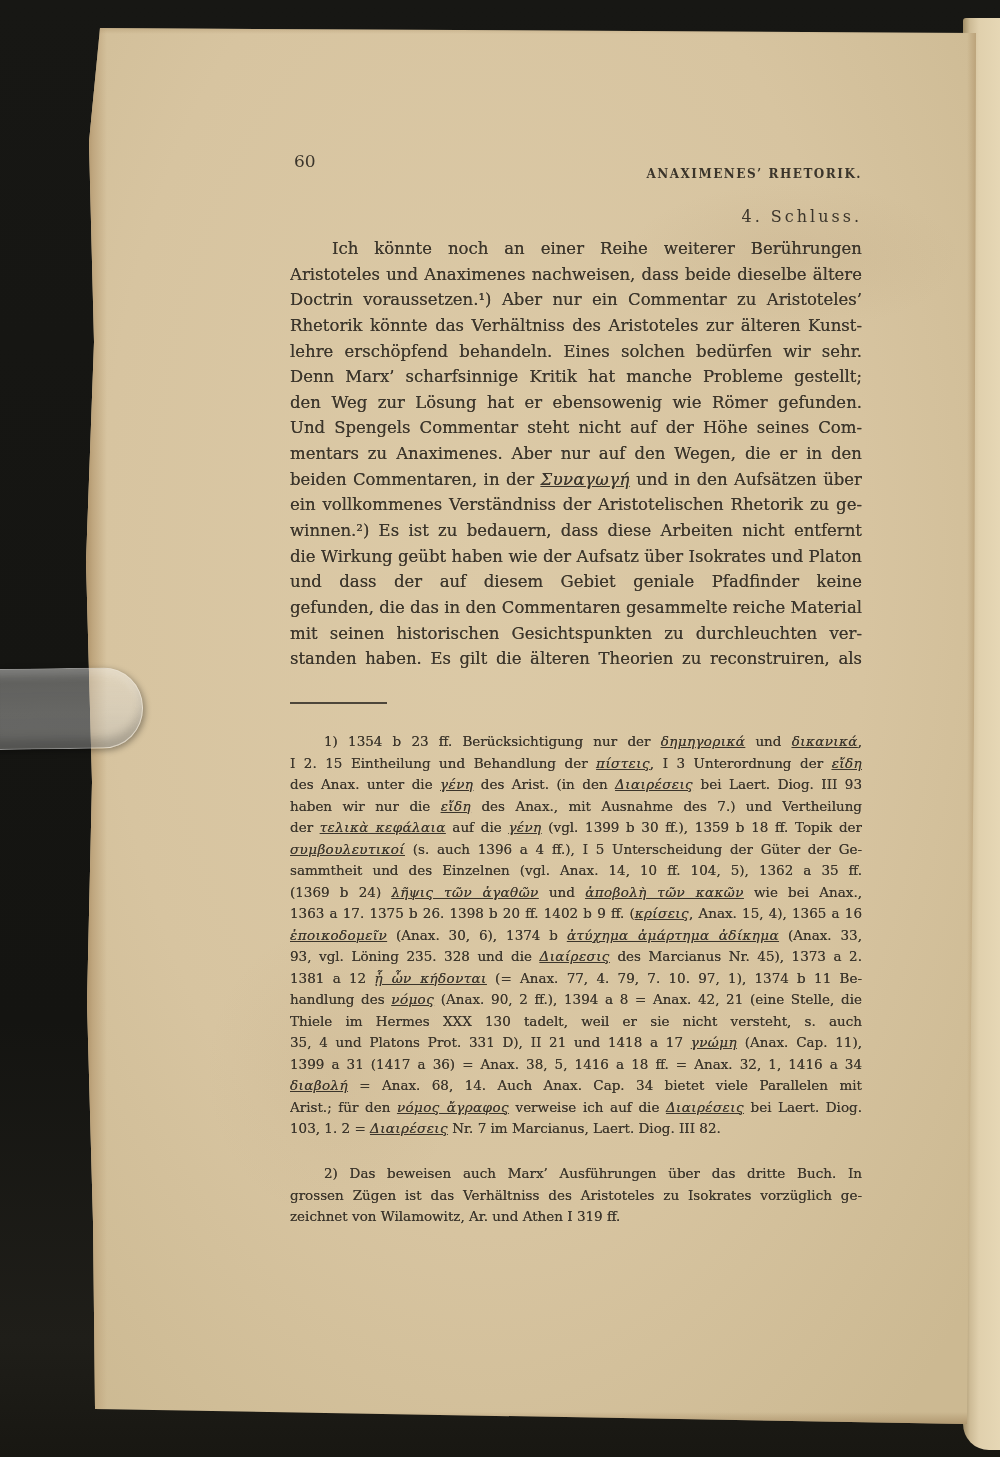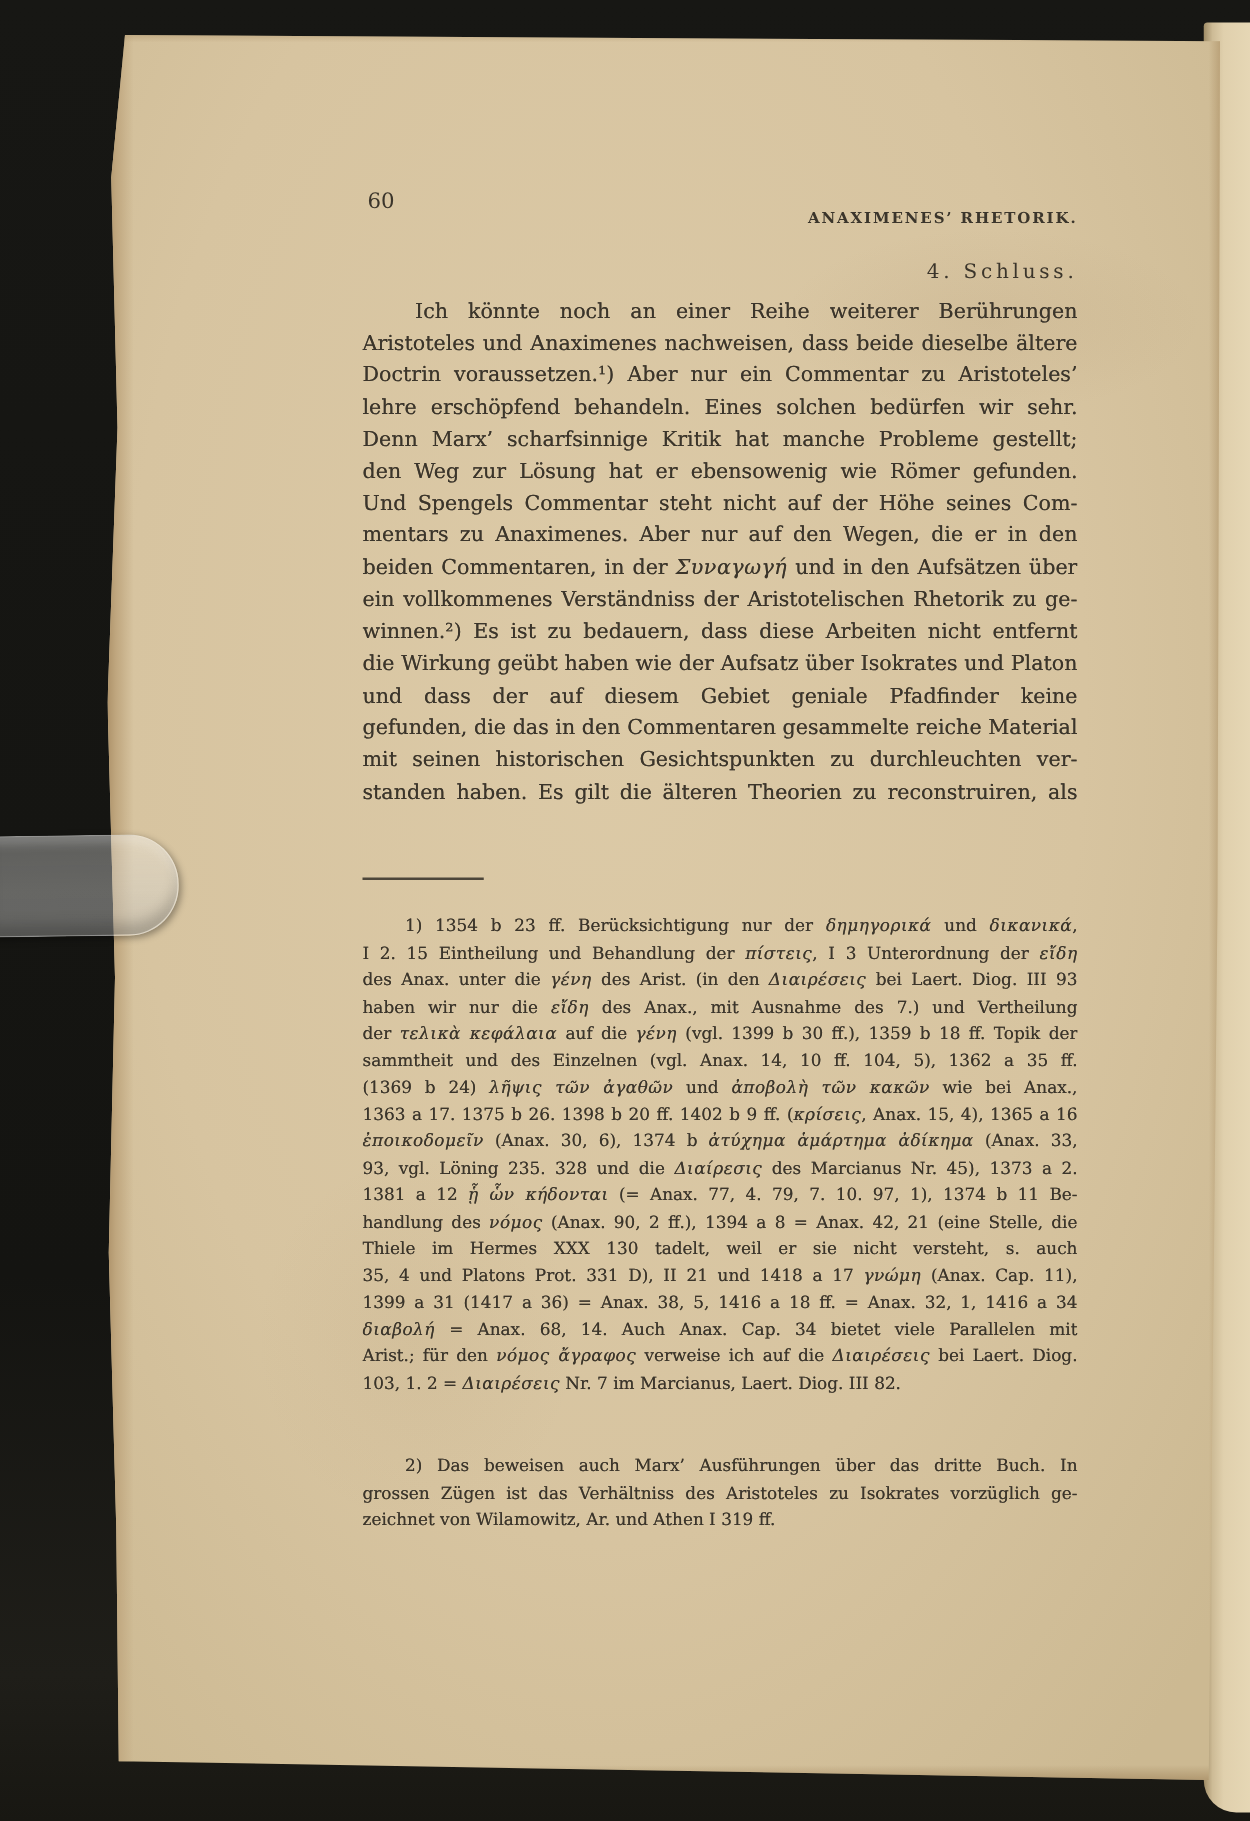--- a/index.html
+++ b/index.html
@@ -71,21 +71,21 @@
   .fn-block2 { position:absolute; left:0; top:1122px; width:572px; }
   .fl {
     height:21.5px; line-height:21.5px; font-size:13.5px;
     text-align:justify; text-align-last:justify;
     overflow:hidden;
     text-shadow:0 0 0.4px rgba(59,53,43,0.8);
   }
   .ind-fn { text-indent:34px;margin-top:19px; }
   .end { text-align-last:left; }
 
-  .gr { font-style:italic; letter-spacing:0.4px; }
+  .gr { font-style:italic; letter-spacing:0.4px;text-decoration:underline; }
 
   
   .page-clip {
     position:absolute; left:-8px; top:668px; width:150px; height:79px;
     background: linear-gradient(180deg, rgba(238,238,236,0.34) 0%,
                 rgba(216,216,214,0.42) 55%, rgba(190,190,188,0.48) 100%);
     border:1px solid rgba(255,255,255,0.30);
     border-left:none;
     border-radius:0 40px 40px 0;
     box-shadow: inset 0 6px 8px rgba(255,255,255,0.20),
@@ -115,20 +115,21 @@
       <div class="folio">60</div>
 
       <div class="running-head">ANAXIMENES’ RHETORIK.</div>
 
       <div class="section-head">4. Schluss.</div>
 
       <div class="body-block">
         <div class="bl ind-body">Ich könnte noch an einer Reihe weiterer Berührungen zwischen</div>
         <div class="bl">Aristoteles und Anaximenes nachweisen, dass beide dieselbe ältere</div>
         <div class="bl">Doctrin voraussetzen.¹) Aber nur ein Commentar zu Aristoteles’</div>
+        <div class="bl">Rhetorik könnte das Verhältniss des Aristoteles zur älteren Kunst-</div>
         <div class="bl">lehre erschöpfend behandeln. Eines solchen bedürfen wir sehr.</div>
         <div class="bl">Denn Marx’ scharfsinnige Kritik hat manche Probleme gestellt; aber</div>
         <div class="bl">den Weg zur Lösung hat er ebensowenig wie Römer gefunden.</div>
         <div class="bl">Und Spengels Commentar steht nicht auf der Höhe seines Com-</div>
         <div class="bl">mentars zu Anaximenes. Aber nur auf den Wegen, die er in den</div>
         <div class="bl">beiden Commentaren, in der <i class="gr">Συναγωγή</i> und in den Aufsätzen über</div>
         <div class="bl">ein vollkommenes Verständniss der Aristotelischen Rhetorik zu ge-</div>
         <div class="bl">winnen.²) Es ist zu bedauern, dass diese Arbeiten nicht entfernt</div>
         <div class="bl">die Wirkung geübt haben wie der Aufsatz über Isokrates und Platon</div>
         <div class="bl">und dass der auf diesem Gebiet geniale Pfadfinder keine Nachfolger</div>
@@ -138,20 +139,21 @@
       </div>
 
       <div class="fn-rule"></div>
 
       <div class="fn-block1">
         <div class="fl ind-fn">1) 1354 b 23 ff. Berücksichtigung nur der <i class="gr">δημηγορικά</i> und <i class="gr">δικανικά</i>,</div>
         <div class="fl">I 2. 15 Eintheilung und Behandlung der <i class="gr">πίστεις</i>, I 3 Unterordnung der <i class="gr">εἴδη</i></div>
         <div class="fl">des Anax. unter die <i class="gr">γένη</i> des Arist. (in den <i class="gr">Διαιρέσεις</i> bei Laert. Diog. III 93</div>
         <div class="fl">haben wir nur die <i class="gr">εἴδη</i> des Anax., mit Ausnahme des 7.) und Vertheilung</div>
         <div class="fl">der <i class="gr">τελικὰ κεφάλαια</i> auf die <i class="gr">γένη</i> (vgl. 1399 b 30 ff.), 1359 b 18 ff. Topik der</div>
+        <div class="fl"><i class="gr">συμβουλευτικοί</i> (s. auch 1396 a 4 ff.), I 5 Unterscheidung der Güter der Ge-</div>
         <div class="fl">sammtheit und des Einzelnen (vgl. Anax. 14, 10 ff. 104, 5), 1362 a 35 ff.</div>
         <div class="fl">(1369 b 24) <i class="gr">λῆψις τῶν ἀγαθῶν</i> und <i class="gr">ἀποβολὴ τῶν κακῶν</i> wie bei Anax.,</div>
         <div class="fl">1363 a 17. 1375 b 26. 1398 b 20 ff. 1402 b 9 ff. (<i class="gr">κρίσεις</i>, Anax. 15, 4), 1365 a 16</div>
         <div class="fl"><i class="gr">ἐποικοδομεῖν</i> (Anax. 30, 6), 1374 b <i class="gr">ἀτύχημα ἁμάρτημα ἀδίκημα</i> (Anax. 33,</div>
         <div class="fl">93, vgl. Löning 235. 328 und die <i class="gr">Διαίρεσις</i> des Marcianus Nr. 45), 1373 a 2.</div>
         <div class="fl">1381 a 12 <i class="gr">ᾗ ὧν κήδονται</i> (= Anax. 77, 4. 79, 7. 10. 97, 1), 1374 b 11 Be-</div>
         <div class="fl">handlung des <i class="gr">νόμος</i> (Anax. 90, 2 ff.), 1394 a 8 = Anax. 42, 21 (eine Stelle, die</div>
         <div class="fl">Thiele im Hermes XXX 130 tadelt, weil er sie nicht versteht, s. auch</div>
         <div class="fl">35, 4 und Platons Prot. 331 D), II 21 und 1418 a 17 <i class="gr">γνώμη</i> (Anax. Cap. 11),</div>
         <div class="fl">1399 a 31 (1417 a 36) = Anax. 38, 5, 1416 a 18 ff. = Anax. 32, 1, 1416 a 34</div>

